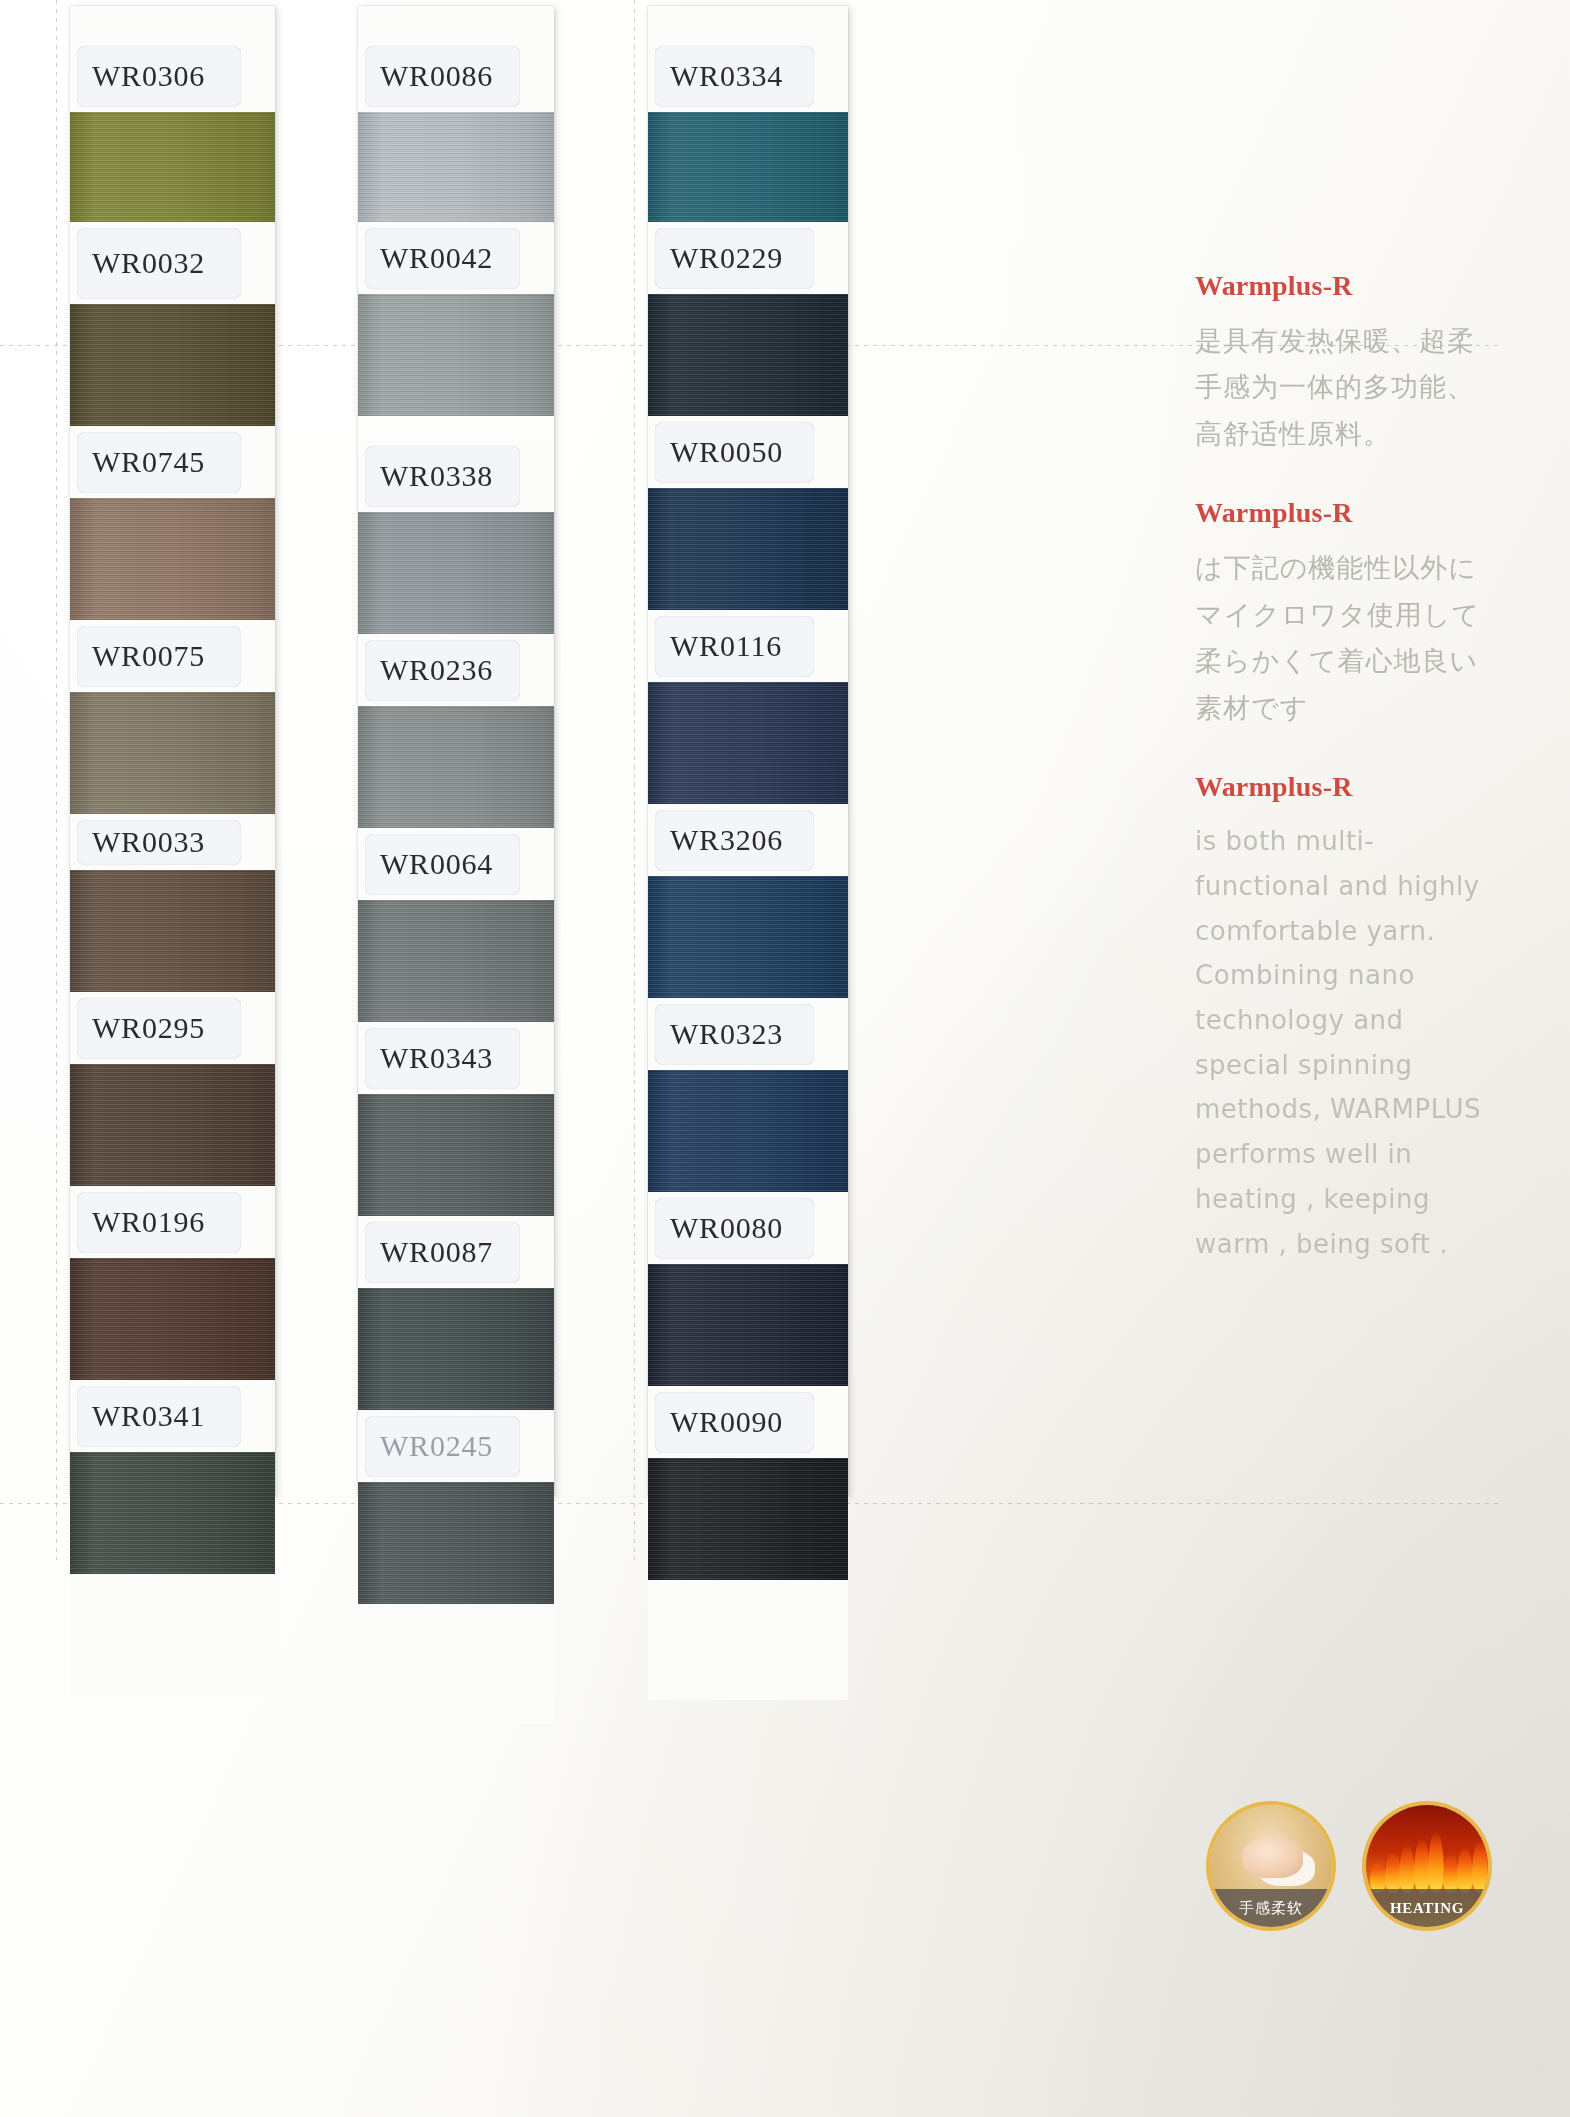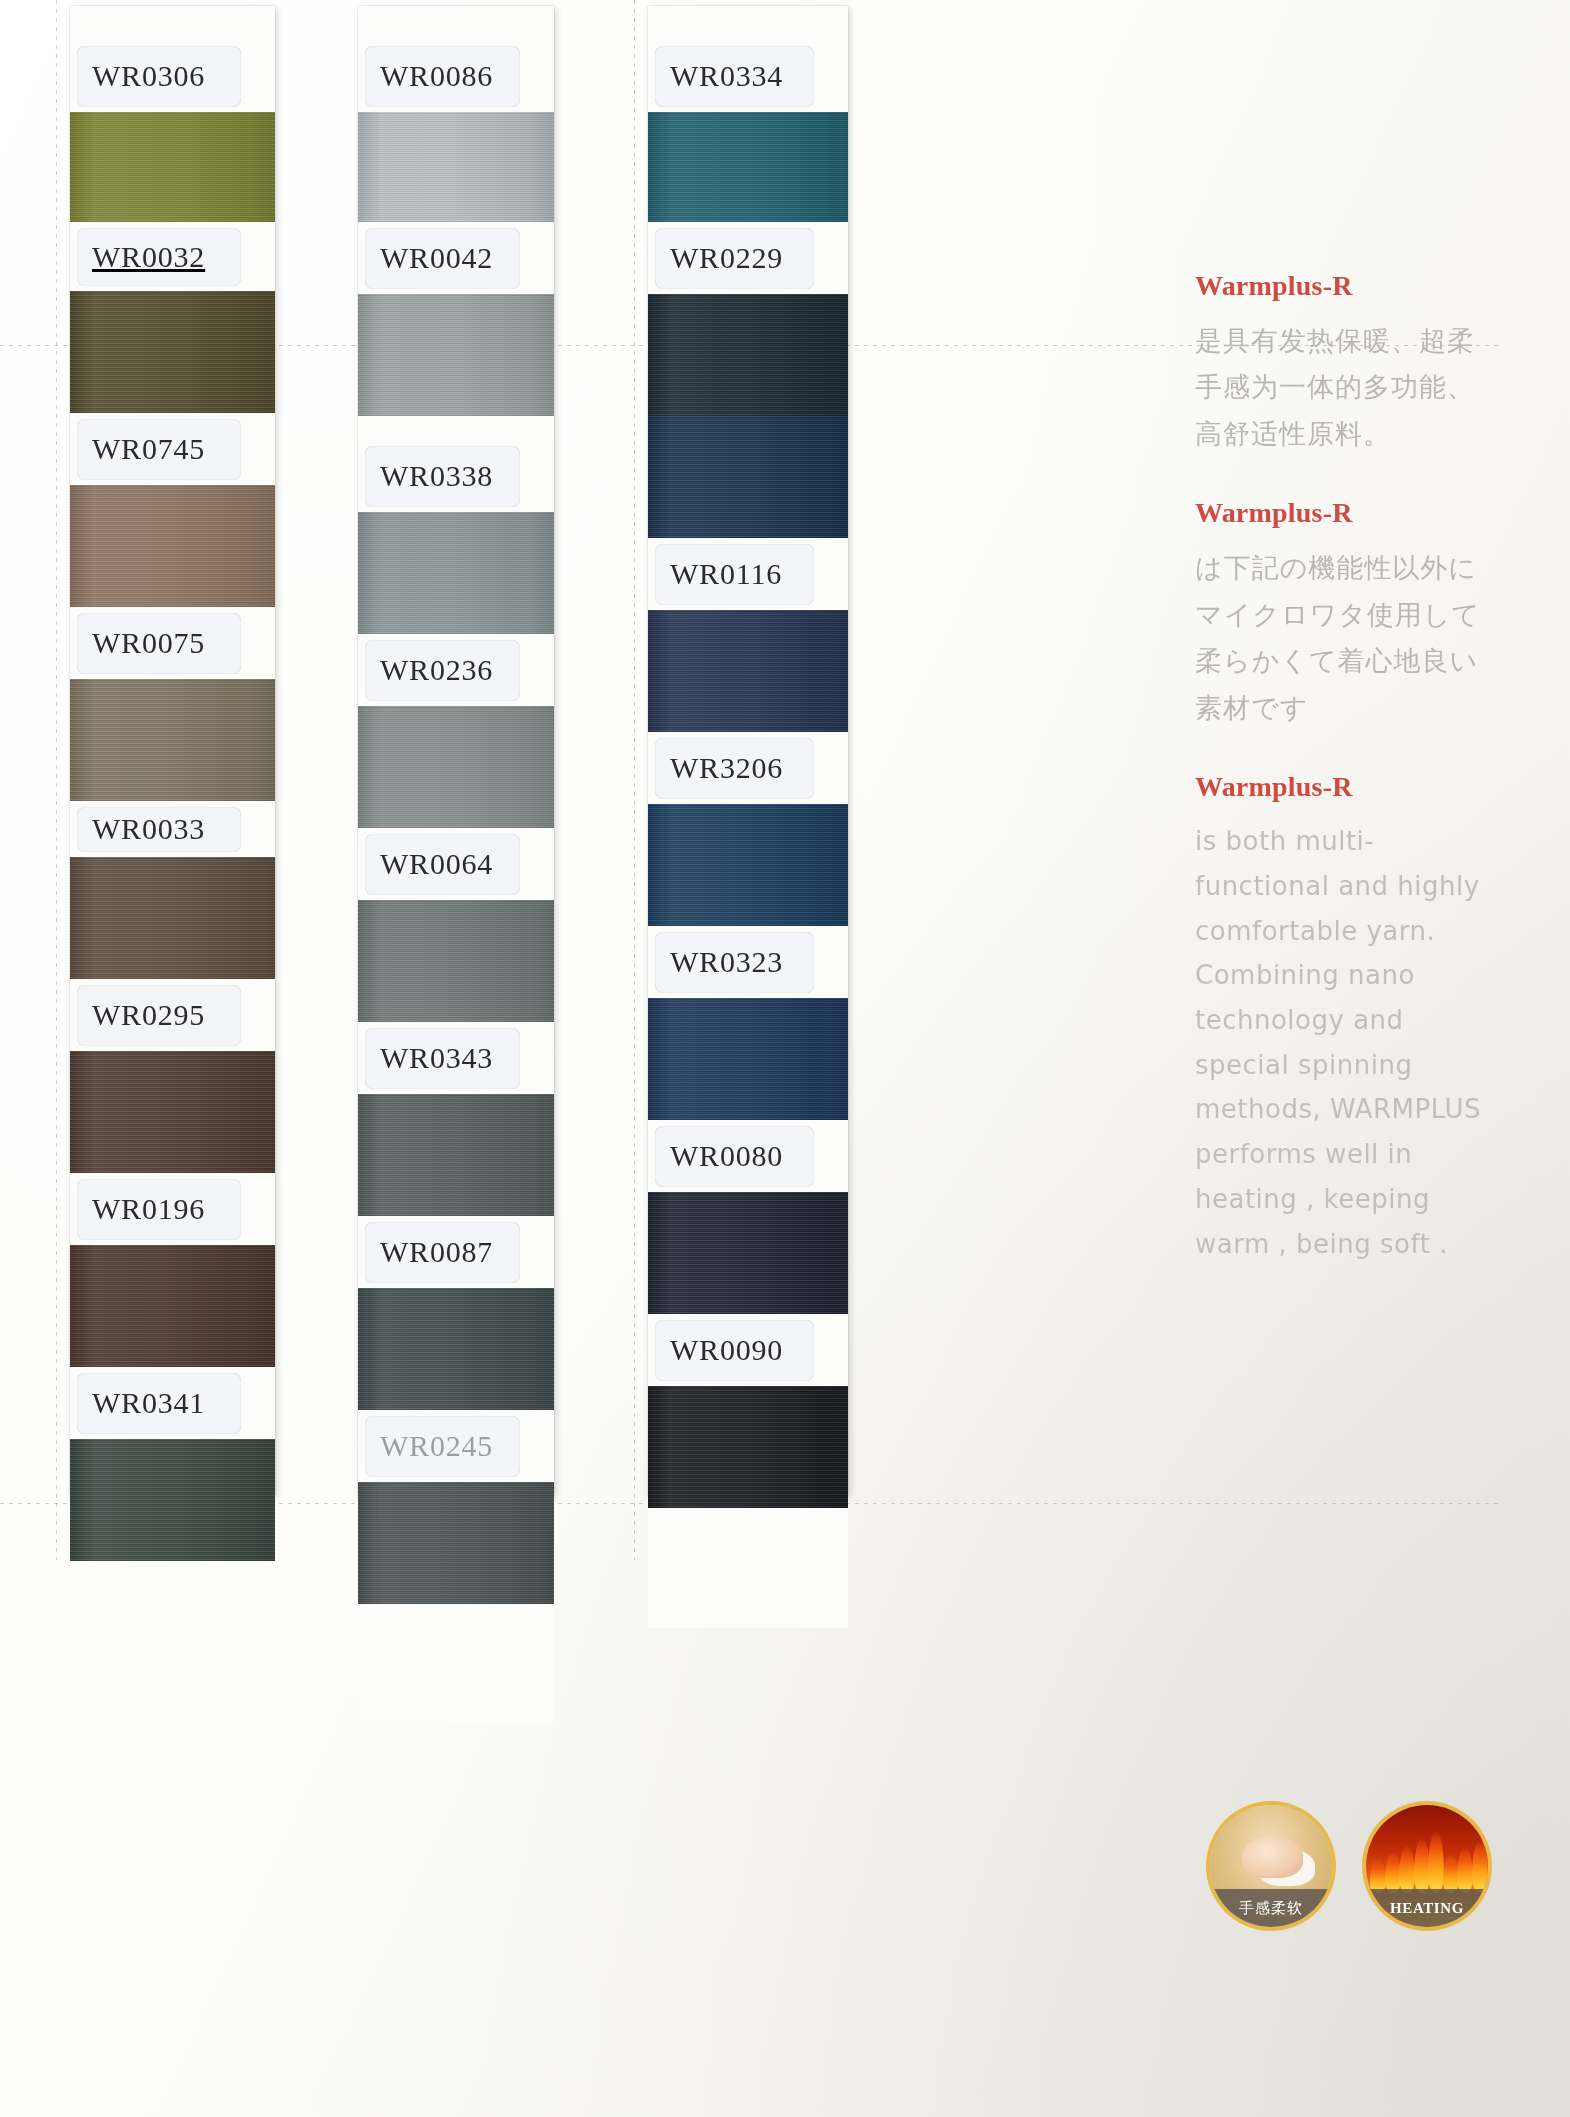--- a/index.html
+++ b/index.html
@@ -229,21 +229,21 @@
     <div class="card" style="left: 70px; top: 6px; width: 205px; height: 1490px;">
       <div class="cardtop" style="height: 34px;"></div>
       <div class="swatch-row">
         <div class="label-band" style="height: 72px;">
           <div class="sticker"></div>
           <div class="code">WR0306</div>
         </div>
         <div class="yarn" style="height: 110px; background: rgb(124, 131, 49);"></div>
       </div>
       <div class="swatch-row">
-        <div class="label-band" style="height: 69px; text-decoration: underline;">
+        <div class="label-band" style="height: 82px;">
           <div class="sticker"></div>
           <div class="code">WR0032</div>
         </div>
         <div class="yarn" style="height: 122px; background: rgb(82, 75, 45);"></div>
       </div>
       <div class="swatch-row">
         <div class="label-band" style="height: 72px;">
           <div class="sticker"></div>
           <div class="code">WR0745</div>
         </div>
@@ -356,20 +356,24 @@
         <div class="yarn" style="height: 110px; background: rgb(30, 95, 110);"></div>
       </div>
       <div class="swatch-row">
         <div class="label-band" style="height: 72px;">
           <div class="sticker"></div>
           <div class="code">WR0229</div>
         </div>
         <div class="yarn" style="height: 122px; background: rgb(26, 38, 48);"></div>
       </div>
       <div class="swatch-row">
+        <div class="label-band" style="height: 72px;">
+          <div class="sticker"></div>
+          <div class="code">WR0050</div>
+        </div>
         <div class="yarn" style="height: 122px; background: rgb(22, 48, 76);"></div>
       </div>
       <div class="swatch-row">
         <div class="label-band" style="height: 72px;">
           <div class="sticker"></div>
           <div class="code">WR0116</div>
         </div>
         <div class="yarn" style="height: 122px; background: rgb(36, 49, 79);"></div>
       </div>
       <div class="swatch-row">

